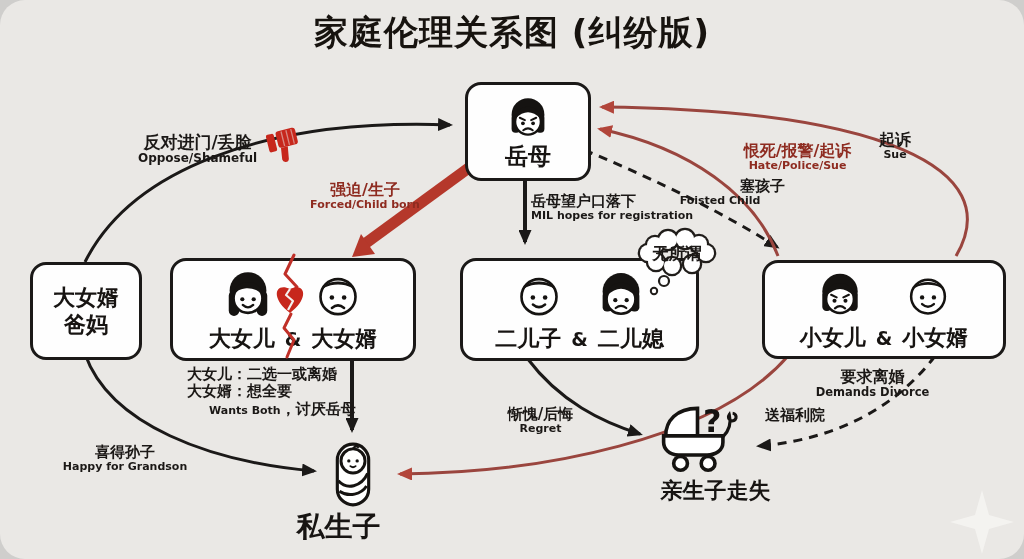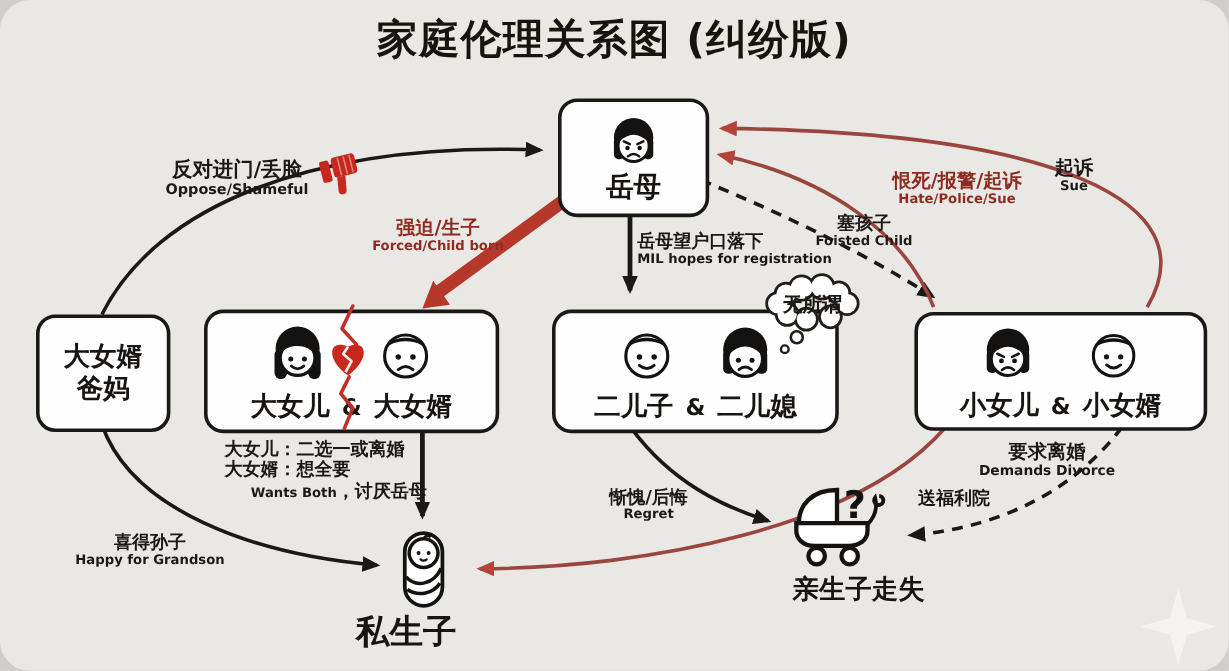--- a/index.html
+++ b/index.html
@@ -219,21 +219,21 @@
   </div>
   <div class="elabel center" style="left:110px;top:133px;width:175px;">
     <span class="zh" style="font-size:17px;">反对进门/丢脸</span>
     <span class="en" style="font-size:12px;">Oppose/Shameful</span>
   </div>
   <div class="elabel" style="left:531px;top:193px;">
     <span class="zh" style="font-size:15px;">岳母望户口落下</span>
     <span class="en">MIL hopes for registration</span>
   </div>
   <div class="elabel center" style="left:655px;top:178px;width:130px;">
-    <span class="zh" style="font-size:15px;">塞孩子</span>
+    <span class="zh" style="font-size:15px;text-align:right;">塞孩子</span>
     <span class="en">Foisted Child</span>
   </div>
   <div class="elabel center redtext" style="left:705px;top:142px;width:185px;">
     <span class="zh">恨死/报警/起诉</span>
     <span class="en">Hate/Police/Sue</span>
   </div>
   <div class="elabel center" style="left:855px;top:131px;width:80px;">
     <span class="zh">起诉</span>
     <span class="en">Sue</span>
   </div>

